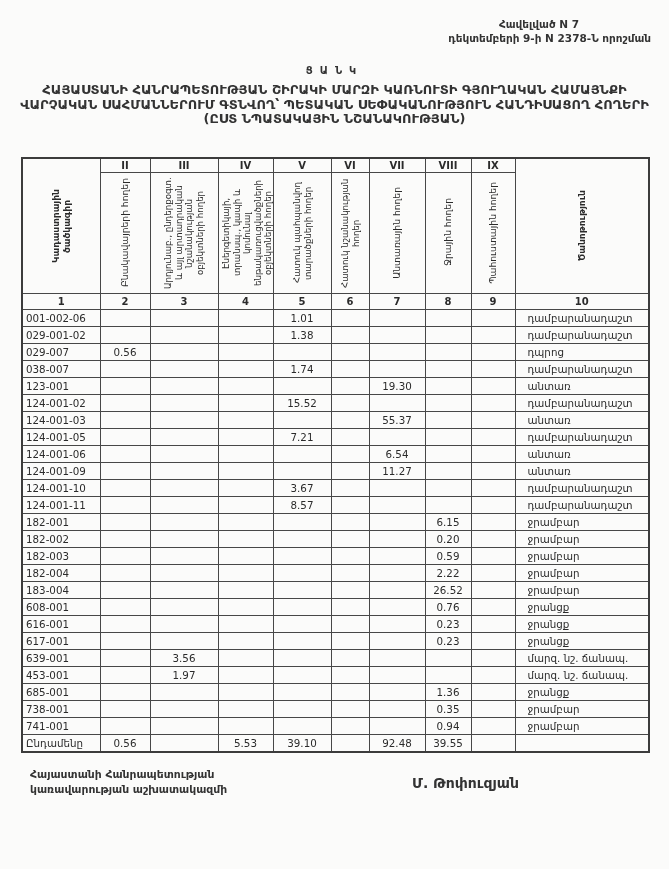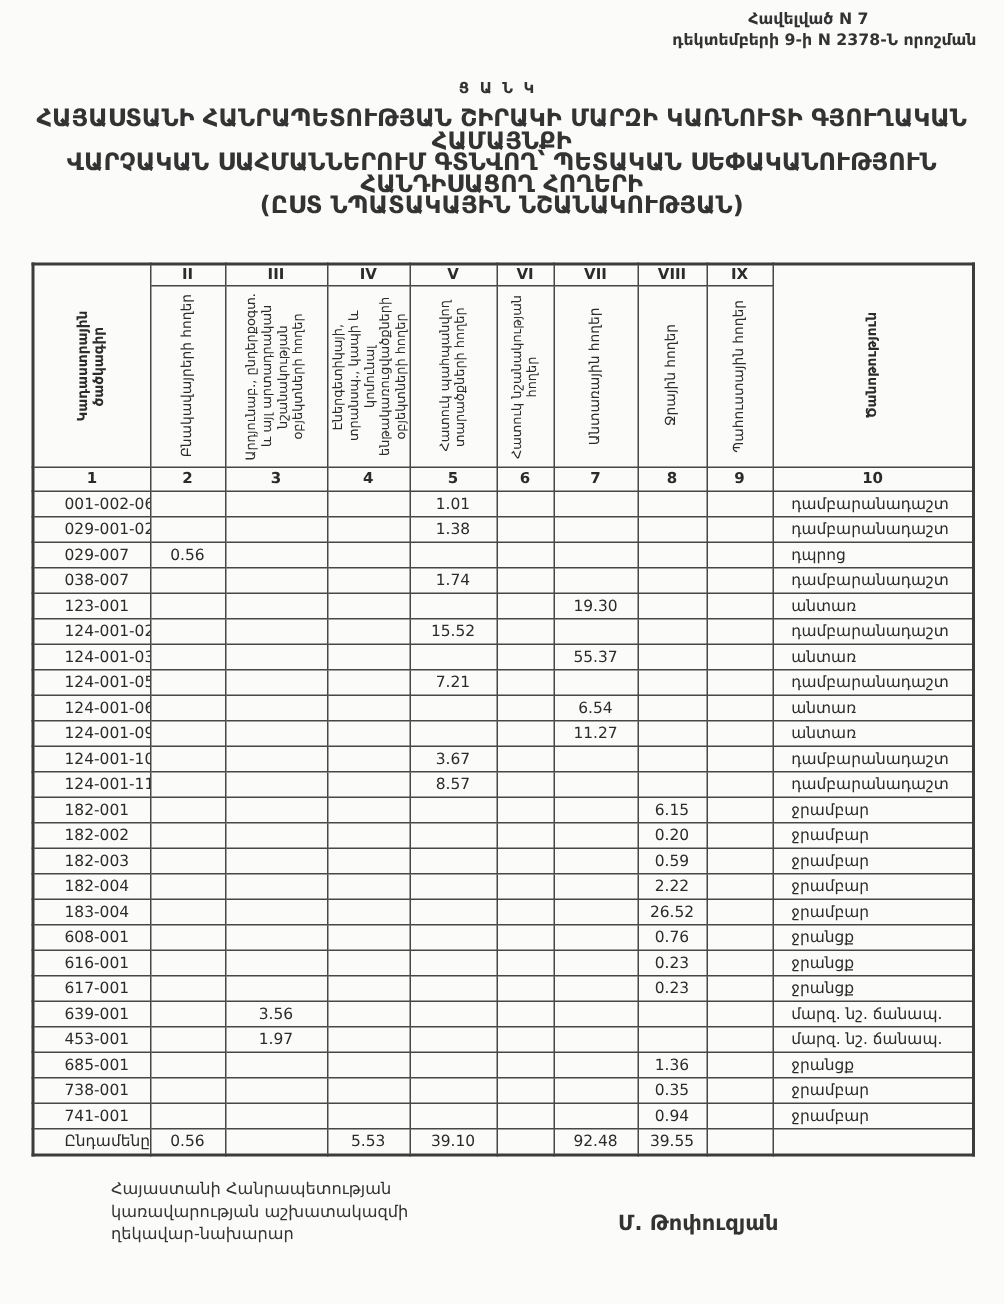--- a/index.html
+++ b/index.html
@@ -5,40 +5,40 @@
   html,body{margin:0;padding:0;}
   body{
     width:669px;height:869px;
     background:#fbfbfa;
     font-family:"DejaVu Sans",sans-serif;
     color:#2e2e2e;
     position:relative;
     overflow:hidden;
   }
   .appendix{
-    padding-top:6px;
+    padding-top:17px;
     padding-right:18px;
     text-align:right;
     font-size:10.5px;
     font-weight:bold;
     line-height:14px;
     color:#333;
   }
   .appendix .line1{padding-right:72px;}
   .doc-title{
     text-align:center;
     font-size:10px;
     font-weight:bold;
     letter-spacing:7px;
     margin-top:20px;
     color:#333;
   }
   .doc-subtitle{
     text-align:center;
-    font-size:16px;
+    font-size:13px;
     font-weight:bold;
     line-height:14.5px;
     margin-top:7px;
     color:#333;
   }
   table.land{
     border-collapse:collapse;
     table-layout:fixed;
     margin:30px 0 0 21px;
     width:627px;
@@ -83,40 +83,39 @@
     font-size:10px;
     font-weight:bold;
   }
   .data-row td, .total-row td{
     height:16px;
     text-align:center;
     font-size:10.3px;
   }
   .data-row td.code, .total-row td.code{
     text-align:left;
-    padding-left:20px;
+    padding-left:3px;
   }
   .data-row td.note{
     text-align:left;
     padding-left:12px;
   }
   .total-row td{border-top:2px solid #3c3c3c;}
   .footer{
     margin-top:14px;
     display:flex;
     align-items:center;
     justify-content:space-between;
     padding:0 150px 0 30px;
   }
   .footer .issuer{
     font-size:10.8px;
-    font-weight:normal;
+    font-weight:bold;
     line-height:15px;
     color:#333;
-    margin-left:44px;
   }
   .footer .signer{
     font-size:14px;
     font-weight:bold;
     color:#333;
     align-self:flex-end;
     padding-bottom:6px;
   }
 </style>
 </head>
@@ -519,16 +518,15 @@
       <td></td>
       <td class="note"></td>
     </tr>
   </tfoot>
 </table>
 
 <div class="footer">
   <div class="issuer">
     <div>Հայաստանի Հանրապետության</div>
     <div>կառավարության աշխատակազմի</div>
-    <div>ղեկավար-նախարար</div>
   </div>
   <div class="signer">Մ. Թոփուզյան</div>
 </div>
 
 </body></html>

